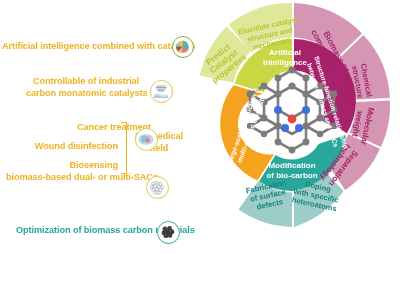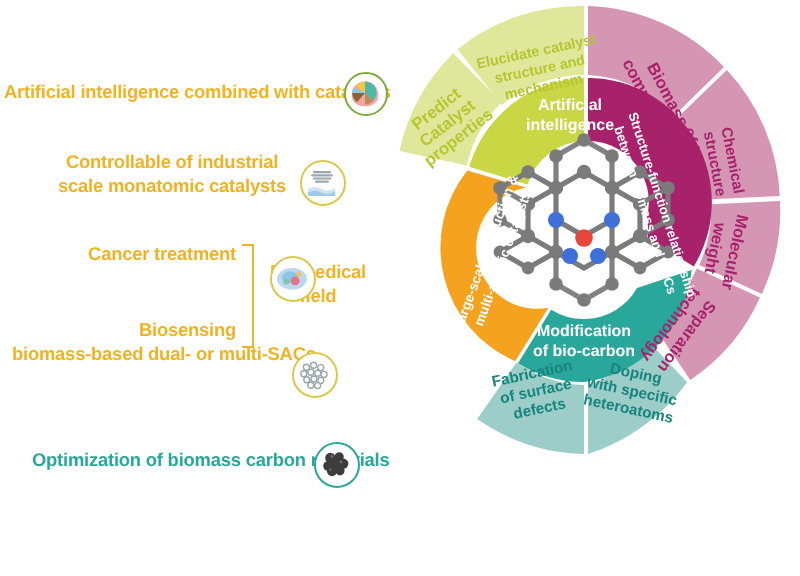--- a/index.html
+++ b/index.html
@@ -79,38 +79,41 @@
         <path d="M10 4c3.5 0 6 2.6 6 6 0 1.5-.6 2.9-1.6 3.9L10 10z" fill="#4bb8a9"></path>
         <path d="M10 4c-2 0-3.8.9-4.9 2.3L10 10z" fill="#f5c842"></path>
         <path d="M4.2 7.2C3.5 8 3.2 9 3.2 10L10 10z" fill="#7ecbe8"></path>
         <path d="M10 10l4.4 3.9C13.3 15.2 11.8 16 10 16z" fill="#b98b5e"></path>
         <path d="M10 10l-6.7 0c0 2 1 3.8 2.6 4.8z" fill="#8c6239"></path>
       </svg>
     </div>
 
     <div class="ann amber center" style="left:26px;top:76px;width:120px;font-size:9.2px;">
       <div>Controllable of industrial</div>
-      <div>scale monatomic catalysts</div>
+      <div>carbon monatomic catalysts</div>
     </div>
     <div class="badge" style="left:150px;top:80px;width:23px;height:23px;border:1.6px solid #d9c84a;">
       <svg width="20" height="20" viewBox="0 0 20 20">
         <circle cx="10" cy="10" r="10" fill="#ffffff"></circle>
         <g fill="#9aa6ad">
           <rect x="5.5" y="4.5" width="9" height="1.1" rx=".4"></rect>
           <rect x="4.6" y="6.1" width="10.8" height="1.1" rx=".4"></rect>
           <rect x="5.5" y="7.7" width="9" height="1.1" rx=".4"></rect>
           <rect x="6.6" y="9.3" width="6.8" height="1.1" rx=".4"></rect>
         </g>
         <path d="M3 13.5c2.5-1.5 4.5-1.2 7 0 2.2 1 4 1 6.6-.4v3.4H3z" fill="#cfe4f2"></path>
         <path d="M3 15.2c2.8-1.4 4.6-.9 7.2.2 2.3 1 4 .8 6.4-.6v2.2H3z" fill="#9fcbe8"></path>
       </svg>
     </div>
 
-    <div class="ann amber right" style="left:0px;top:122px;width:118px;font-size:9.2px;">
+    <div class="ann amber right" style="left:0px;top:122px;width:118px;font-size:9.2px;padding-left:33px;">
       <div>Cancer treatment</div>
+    </div>
+    <div class="ann amber right" style="left:0px;top:141px;width:118px;font-size:9.2px;">
+      <div>Wound disinfection</div>
     </div>
     <div class="ann amber right" style="left:0px;top:160px;width:118px;font-size:9.2px;">
       <div>Biosensing</div>
     </div>
     <div class="bracket" style="left:121px;top:122px;width:6px;height:52px;"></div>
     <div class="ann amber center" style="left:130px;top:131px;width:58px;font-size:9.2px;">
       <div>Biomedical</div>
       <div>field</div>
     </div>
     <div class="badge" style="left:135px;top:128px;width:23px;height:23px;border:1.6px solid #d9c84a;">

